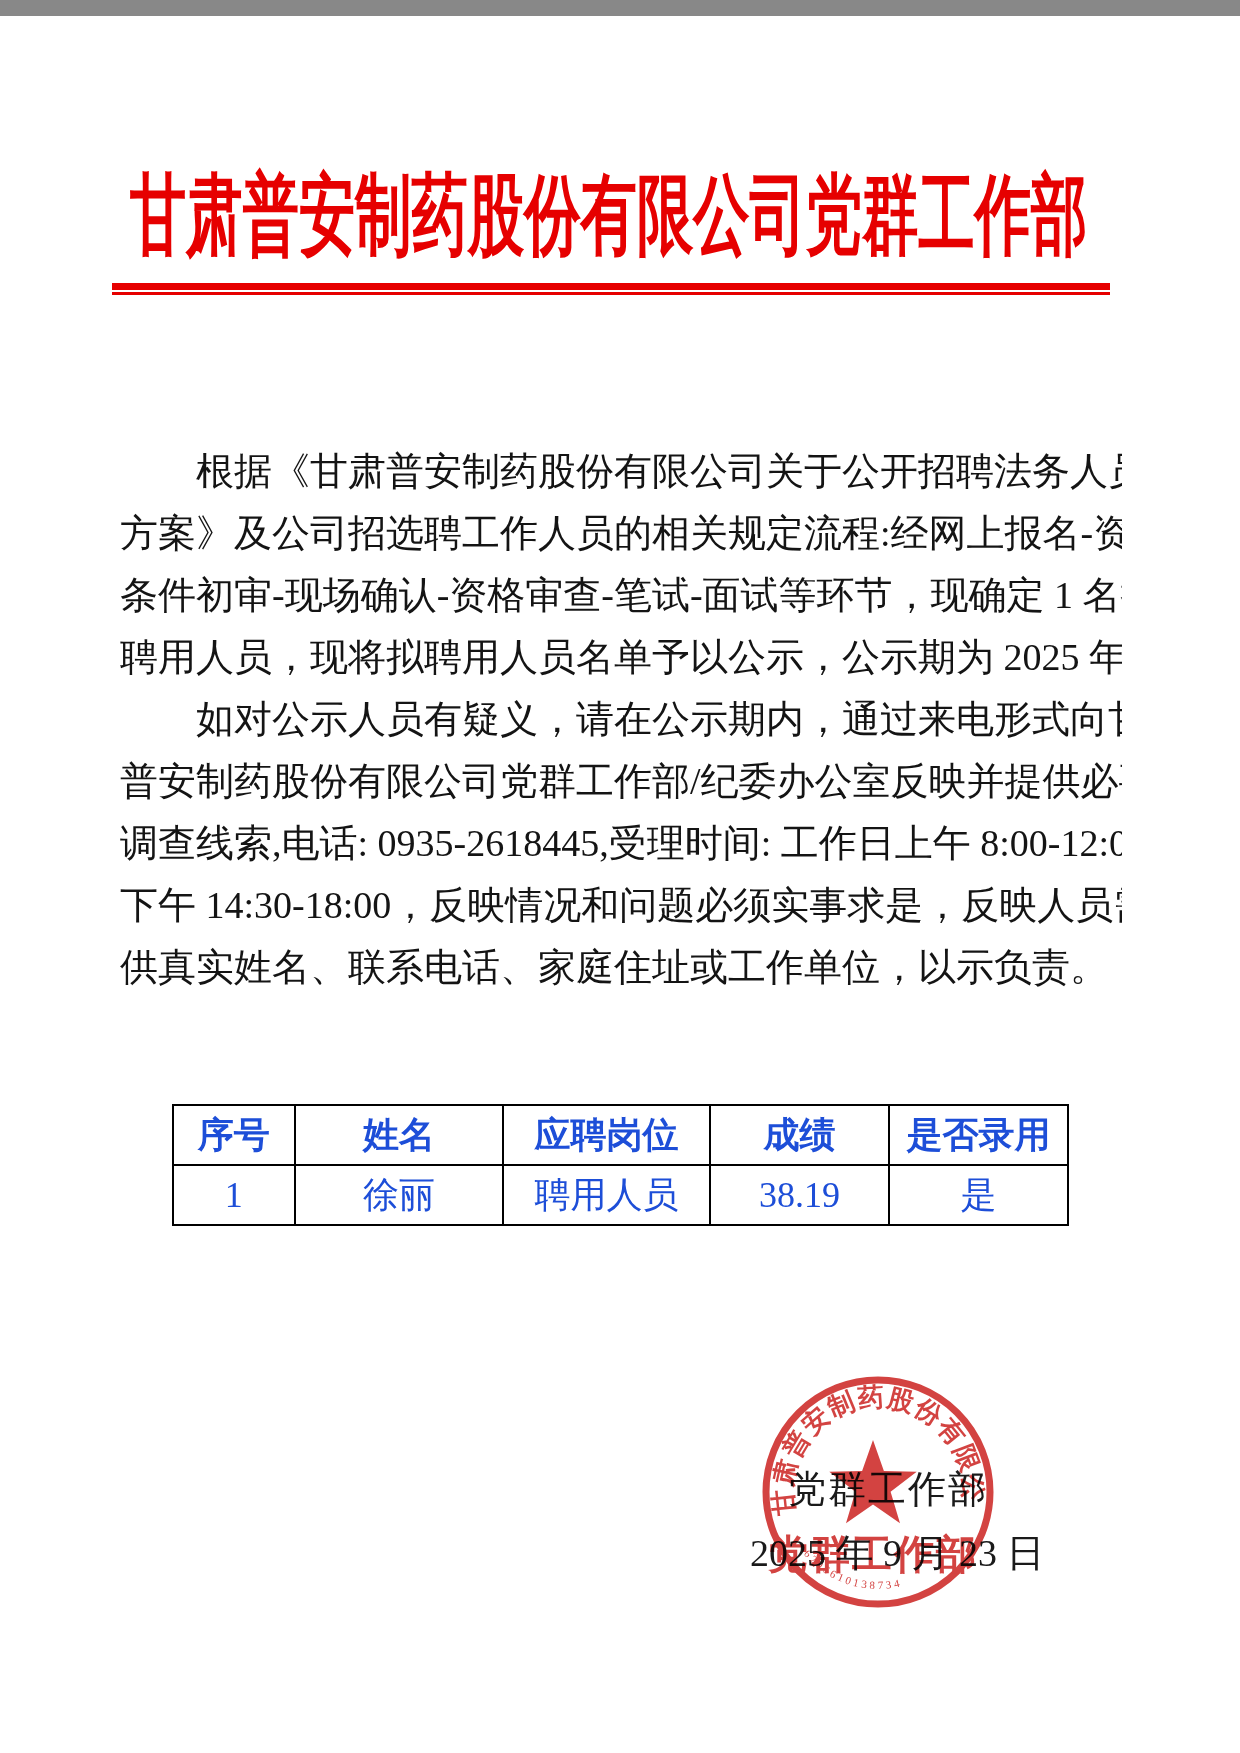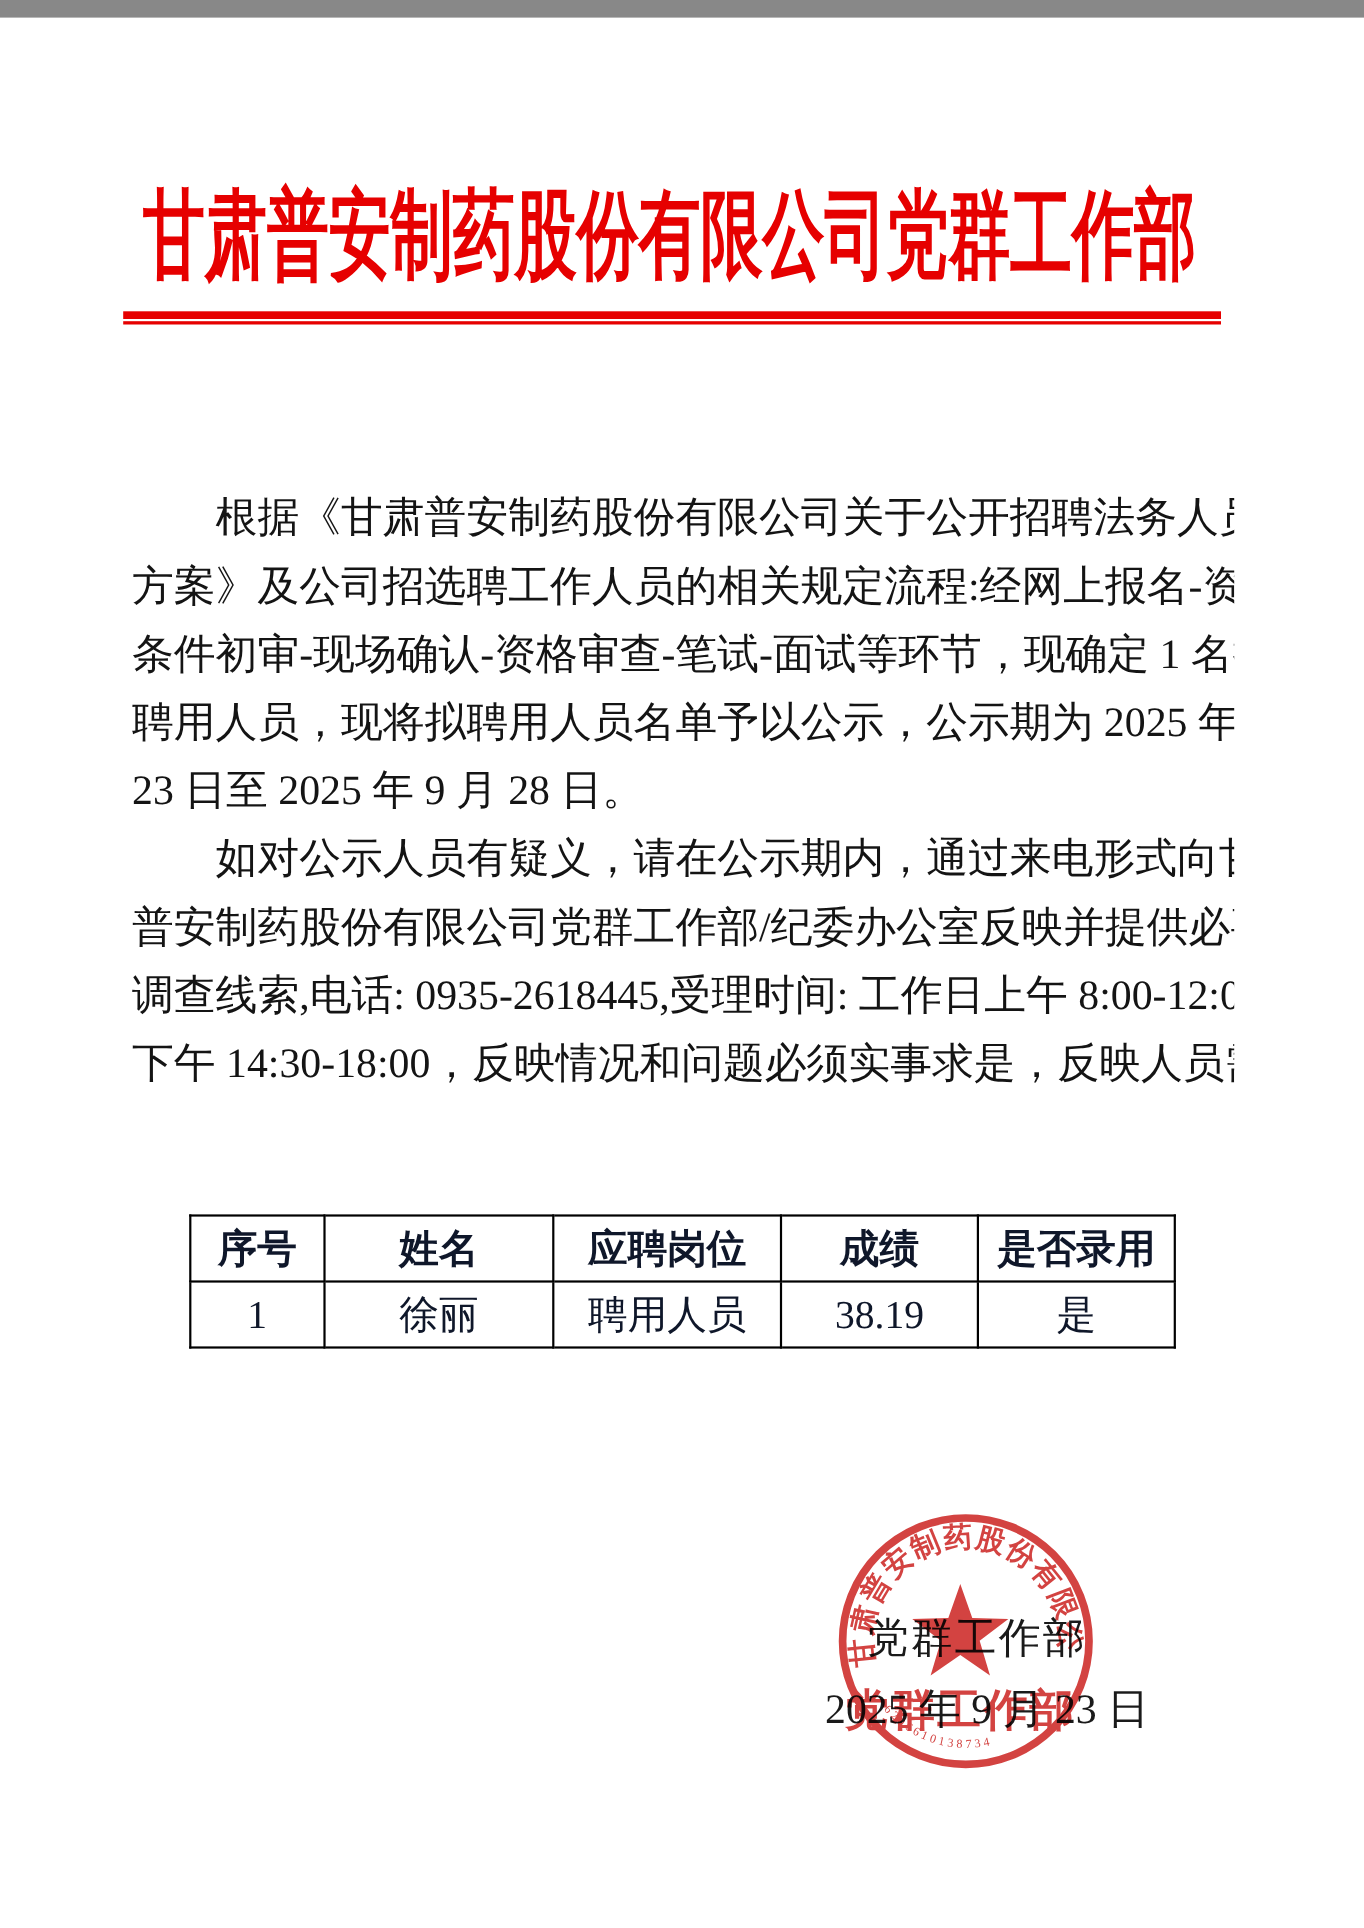--- a/index.html
+++ b/index.html
@@ -46,21 +46,21 @@
     text-align:justify; text-align-last:justify;
     overflow:hidden; white-space:nowrap;
   }
   .body-text .line.indent { text-indent:76px; }
   .body-text .line.last   { text-align-last:left; white-space:normal; }
 
   
   .result-table {
     position:absolute; top:1088px; left:172px; width:897px;
     border-collapse:collapse;
-    font-size:36px; color:#0f172a;
+    font-size:36px; color:#1d4ed8;
     text-align:center;
   }
   .result-table th, .result-table td {
     border:2.5px solid #000;
     height:60px; padding:0 4px;
     font-weight:normal;
   }
   .result-table th { font-weight:bold; }
   .c-no   { width:13.6%; }
   .c-name { width:23.3%;border-radius:21px; }
@@ -100,25 +100,25 @@
     <div class="bar-gap"></div>
     <div class="bar-thin"></div>
   </div>
 
 
   <div class="body-text">
     <div class="line indent">根据《甘肃普安制药股份有限公司关于公开招聘法务人员的</div>
     <div class="line">方案》及公司招选聘工作人员的相关规定流程:经网上报名-资格</div>
     <div class="line">条件初审-现场确认-资格审查-笔试-面试等环节，现确定 1 名拟</div>
     <div class="line">聘用人员，现将拟聘用人员名单予以公示，公示期为 2025 年 9 月</div>
-    <div class="line last">23 日至 2025 年 9 月 28 日。</div>
     <div class="line indent">如对公示人员有疑义，请在公示期内，通过来电形式向甘肃</div>
     <div class="line">普安制药股份有限公司党群工作部/纪委办公室反映并提供必要</div>
     <div class="line">调查线索,电话: 0935-2618445,受理时间: 工作日上午 8:00-12:00、</div>
     <div class="line">下午 14:30-18:00，反映情况和问题必须实事求是，反映人员需提</div>
+    <div class="line last">供真实姓名、联系电话、家庭住址或工作单位，以示负责。</div>
   </div>
 
   <table class="result-table">
     <thead>
       <tr>
         <th class="c-no">序号</th>
         <th class="c-name">姓名</th>
         <th class="c-post">应聘岗位</th>
         <th class="c-score">成绩</th>
         <th class="c-hired">是否录用</th>

